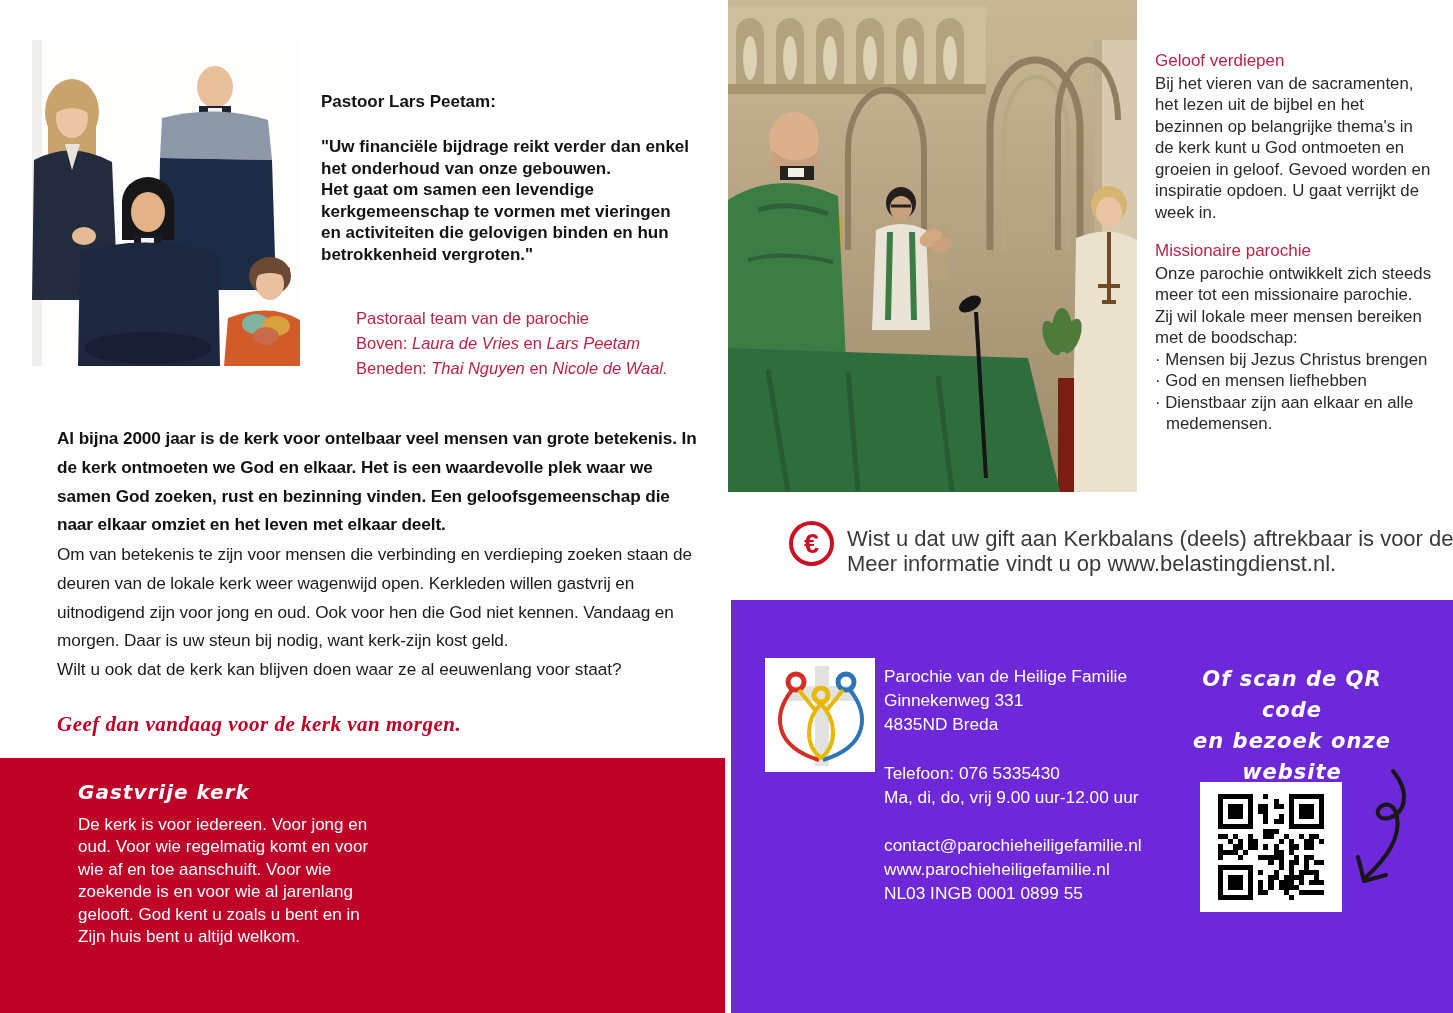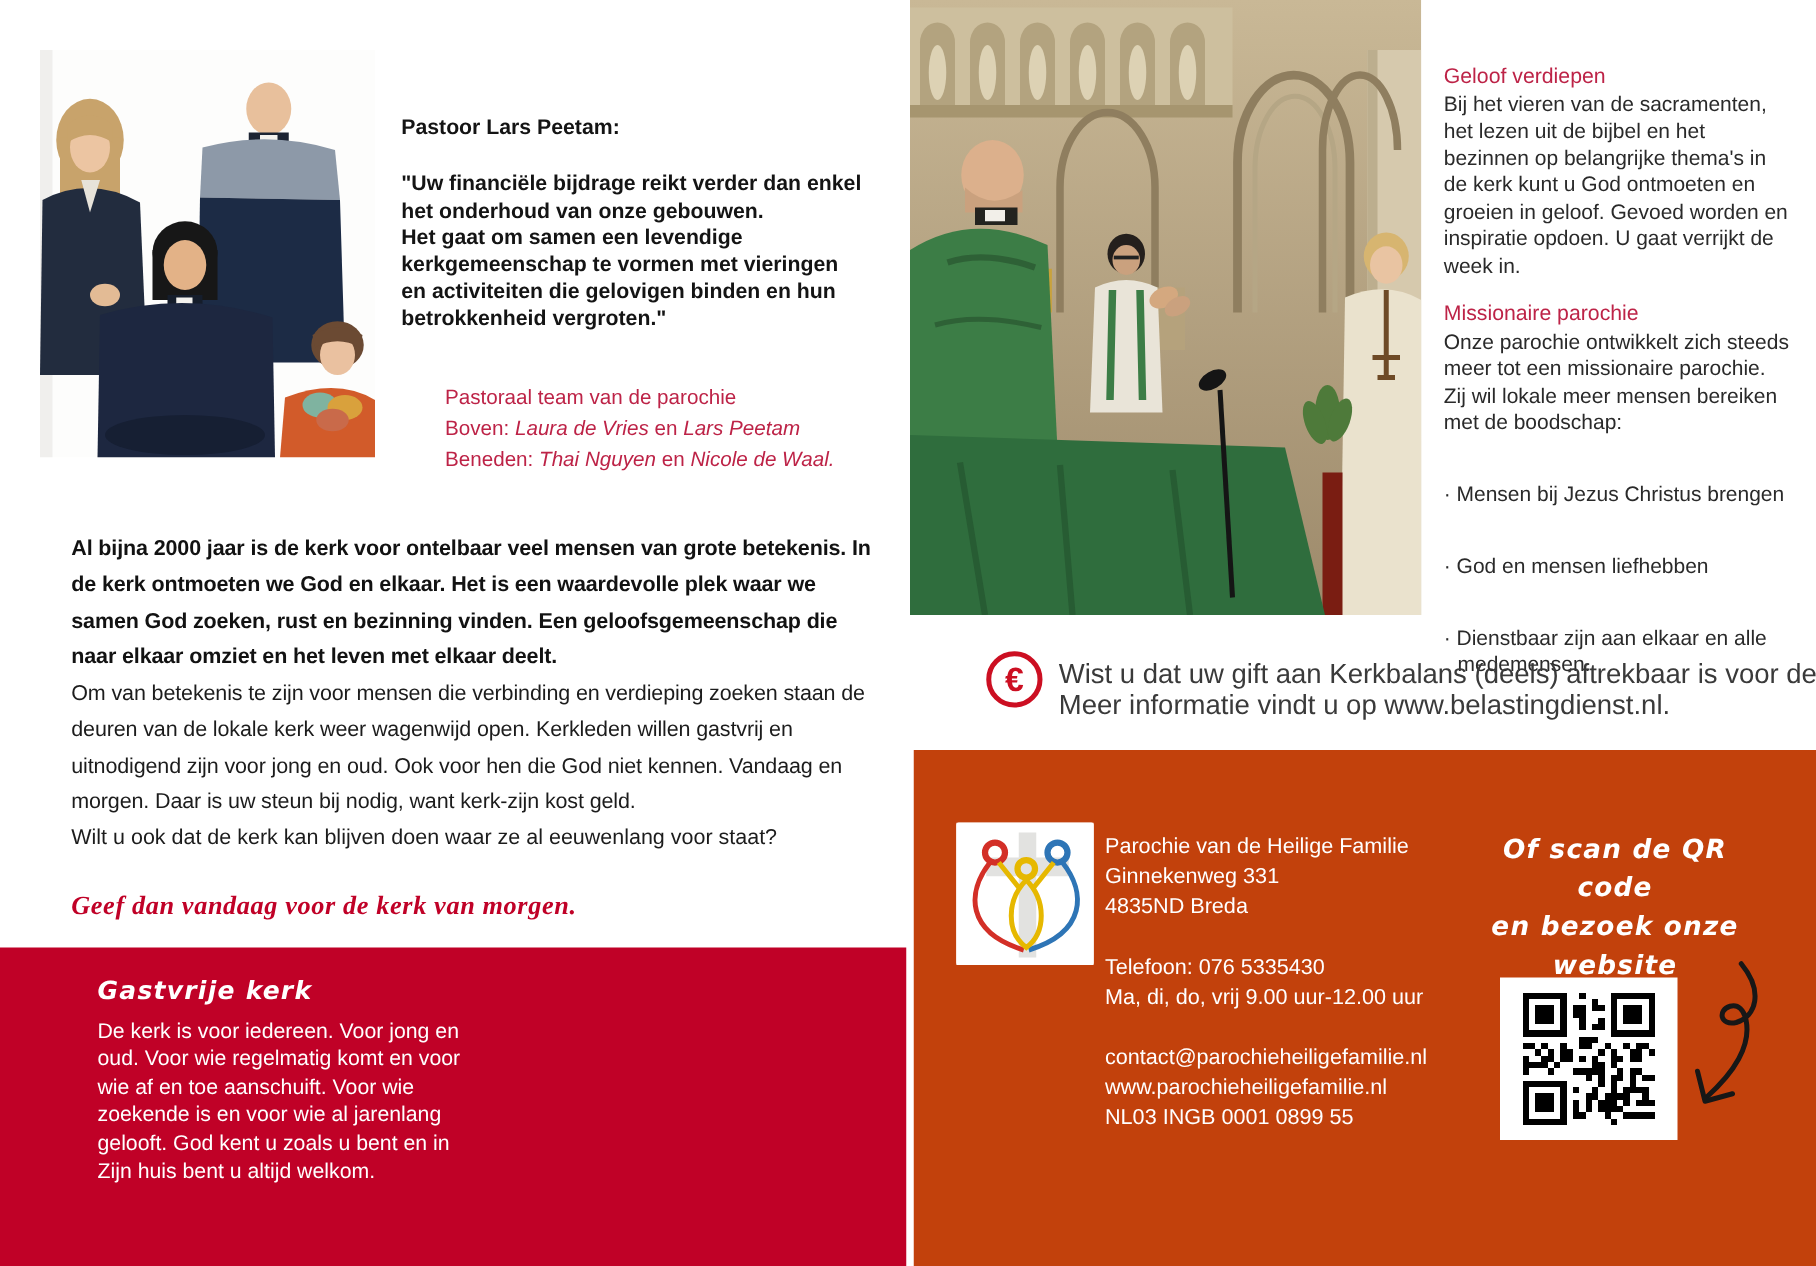--- a/index.html
+++ b/index.html
@@ -19,27 +19,27 @@
 
   .red-panel-left { position:absolute; left:0; top:758px; width:725px; height:255px; background:#c00127; }
   .panel-heading { position:absolute; left:78px; top:22px; font-family:"DejaVu Sans", sans-serif; font-style:italic; font-weight:700; font-size:20px; letter-spacing:1px; color:#ffffff; }
   .panel-body { position:absolute; left:78px; top:56px; width:295px; font-size:17px; color:#ffffff; line-height:22.4px; }
 
   
   .church-photo { position:absolute; left:728px; top:0; width:409px; height:492px; }
   .right-col { position:absolute; left:1155px; top:50px; width:277px; font-size:16.8px; color:#2a2a2a; line-height:21.5px; }
   .right-col h3 { font-size:17px; font-weight:400; color:#bd2347; margin:0 0 1px 0; }
   .right-col .sec2 { margin-top:17px; }
-  .bullet { padding-left:11px; text-indent:-11px;margin-top:36px; }
+  .bullet { padding-left:11px; text-indent:-11px; }
 
   .tax-row { position:absolute; left:789px; top:521px; }
   .euro-badge { position:absolute; left:0; top:0; width:45px; height:45px; border:4px solid #cc0f22; border-radius:50%; color:#cc0f22; font-size:27px; font-weight:700; text-align:center; line-height:38px; }
   .tax-text { position:absolute; left:58px; top:5px; width:560px; font-size:22px; color:#3a3a3a; line-height:25px; white-space:nowrap; }
 
-  .red-panel-right { position:absolute; left:731px; top:600px; width:722px; height:413px; background:#c2410c; }
+  .red-panel-right { position:absolute; left:731px; top:600px; width:722px; height:413px; background:#6d28d9; }
   .logo-box { position:absolute; left:34px; top:58px; width:110px; height:114px; background:#ffffff; border-radius:2px; }
   .contact { position:absolute; left:153px; top:64px; font-size:17.3px; color:#ffffff; line-height:24.2px; white-space:nowrap; }
   .contact .gap { height:24px; }
   .qr-caption { position:absolute; left:445px; top:64px; width:232px; text-align:center; font-family:"DejaVu Sans", sans-serif; font-style:italic; font-weight:700; font-size:21px; letter-spacing:1px; color:#ffffff; line-height:31px; }
   .qr-box { position:absolute; left:469px; top:182px; width:142px; height:130px; background:#ffffff; padding:12px 16px; }
   .qr-box svg { width:110px; height:106px; display:block; }
   .arrow { position:absolute; left:618px; top:165px; width:64px; height:130px; }
 </style>
 </head>
 <body>

